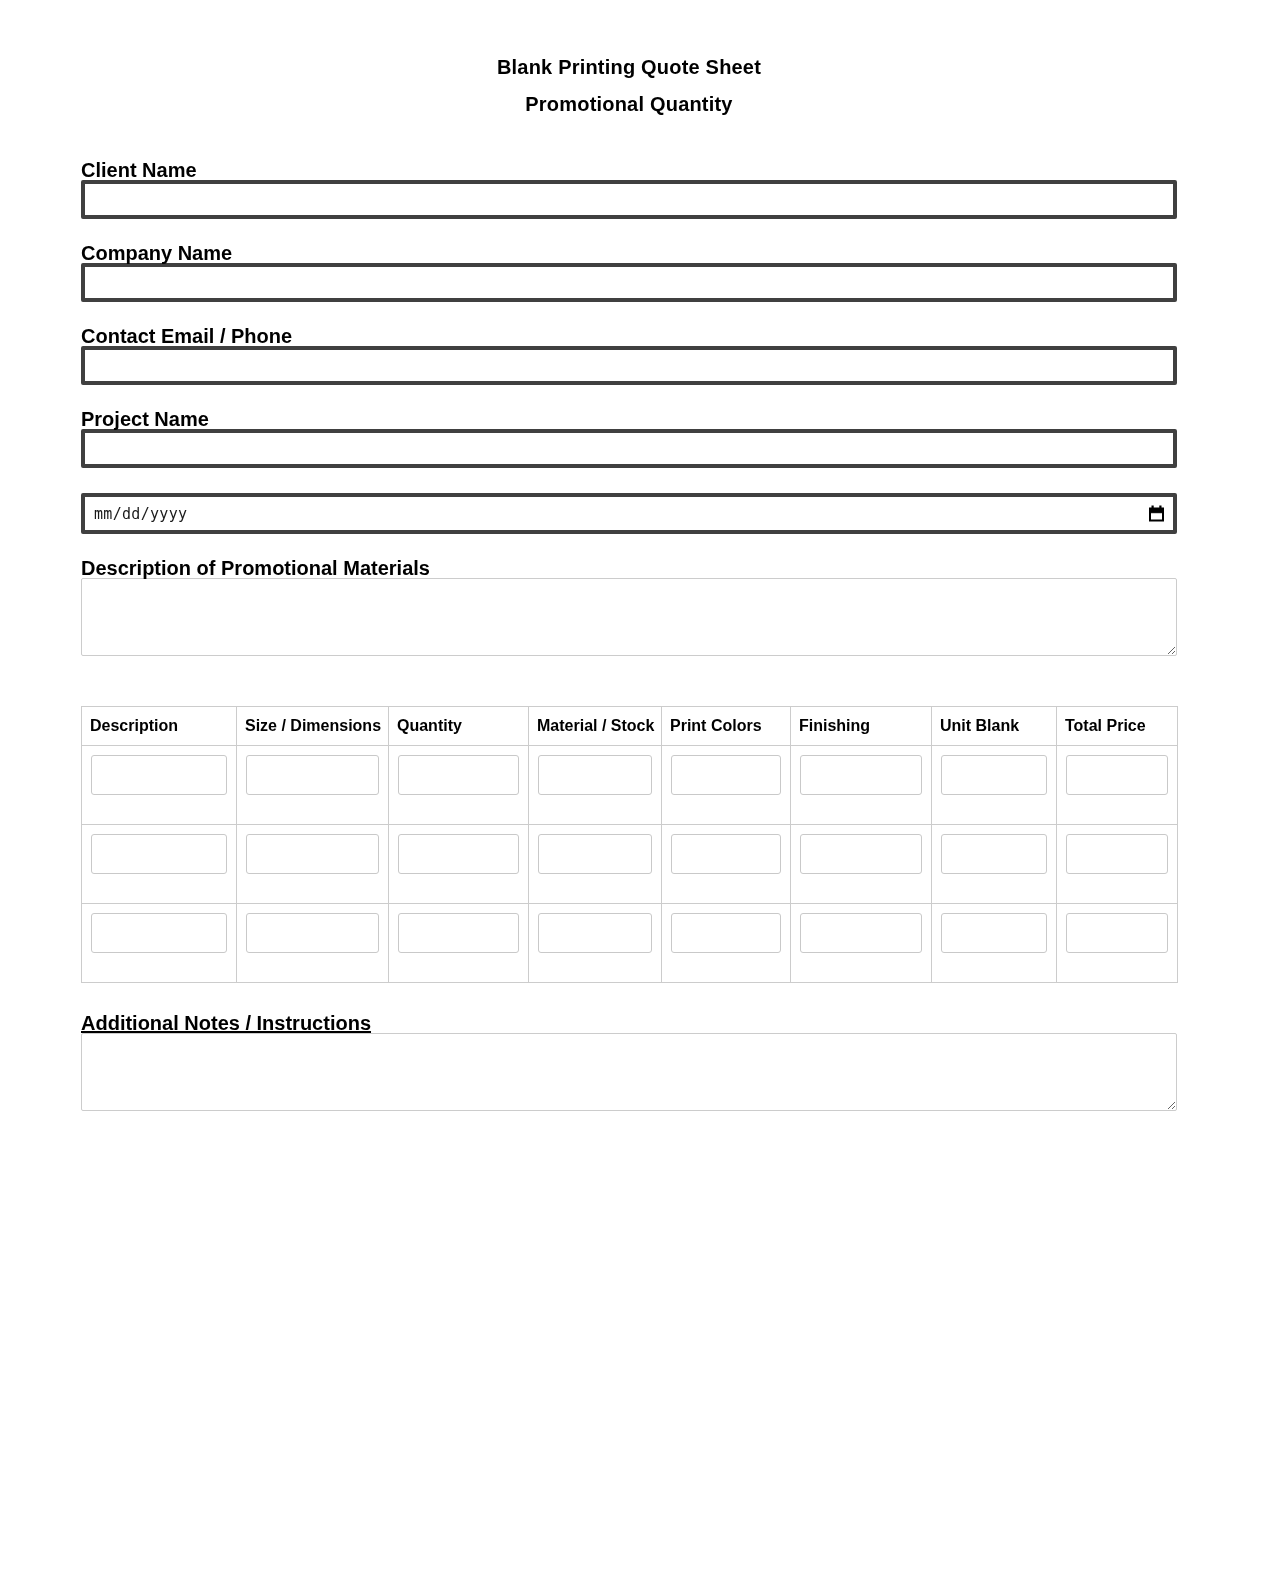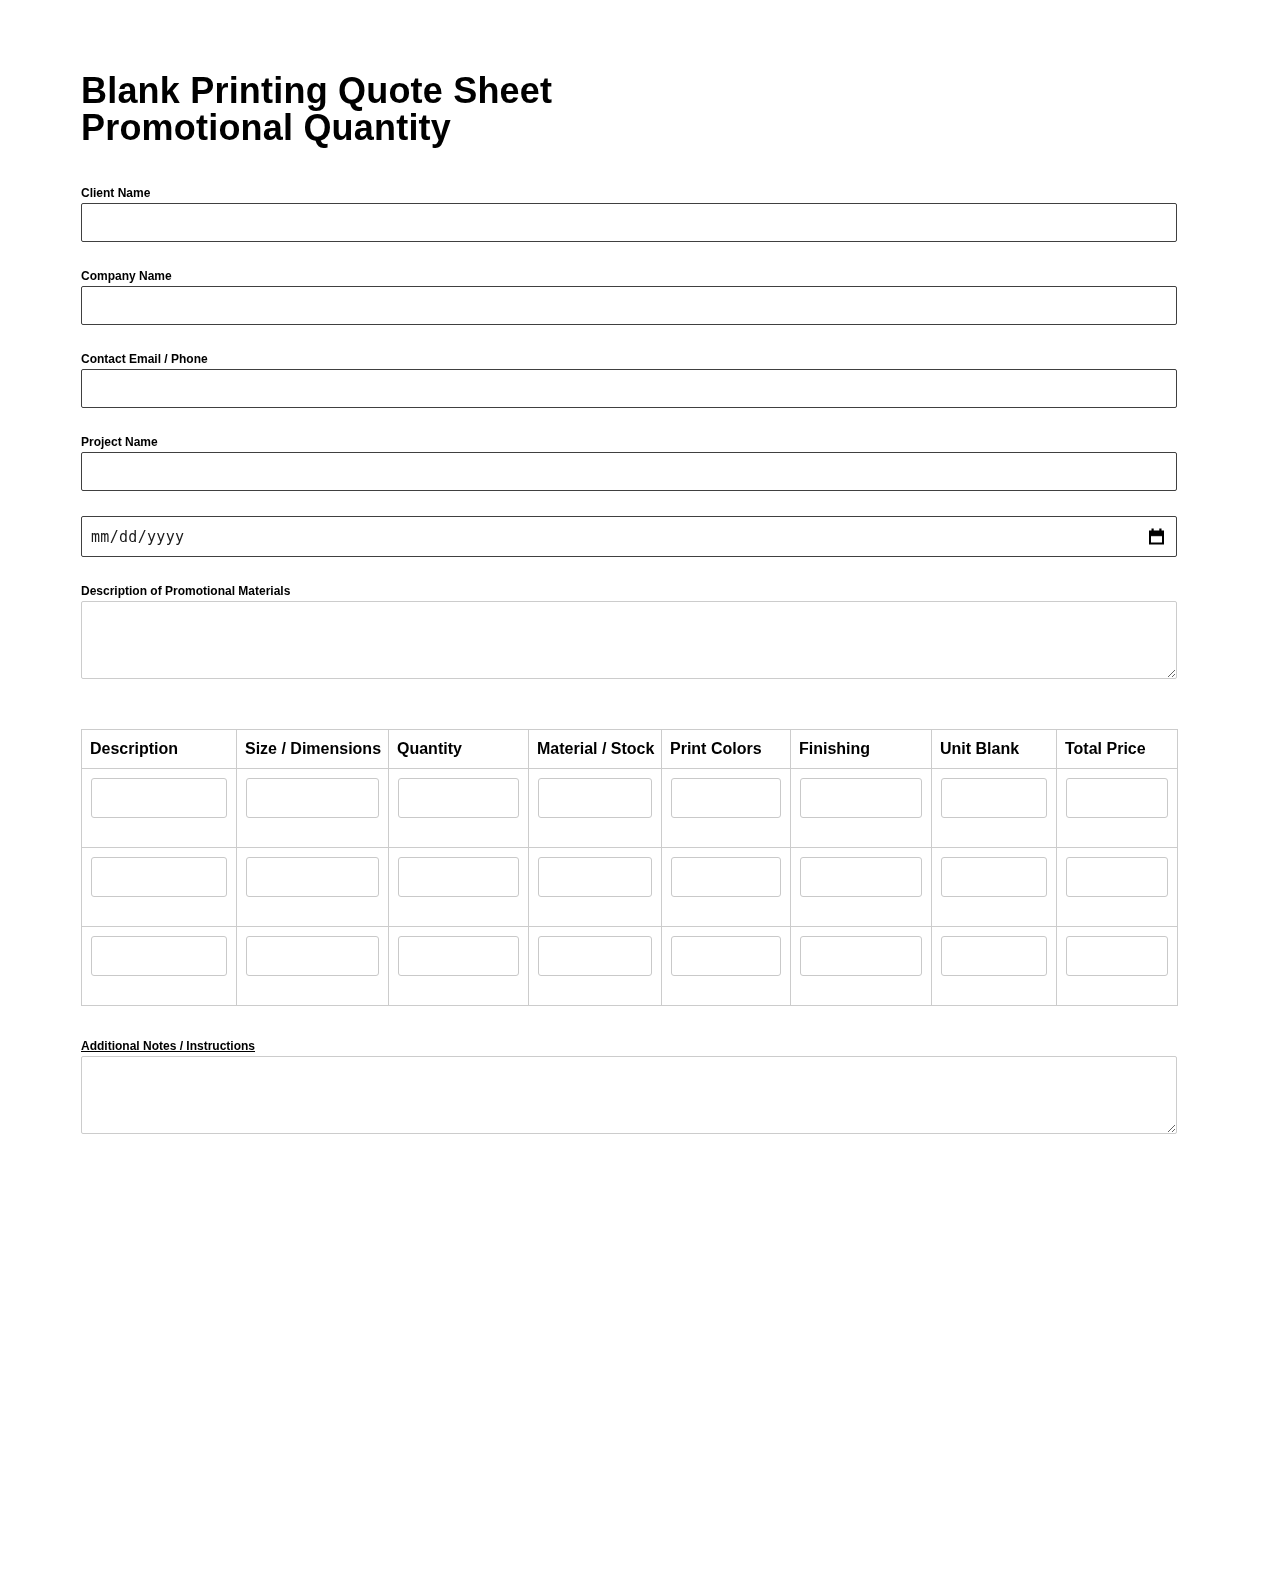--- a/index.html
+++ b/index.html
@@ -11,43 +11,44 @@
   }
   body { min-height: 1575px; width: 1263px; overflow-x: hidden; }
 
   .page {
     width: 1096px;
     margin-left: 81px;
     padding-bottom: 320px;
   }
 
   h1.title {
-    margin: 72px 0 38px 0;
-    font-size: 36px;
+    margin: 49px 0 38px 0;
+    font-size: 20px;
     line-height: 37px;
     font-weight: 700;
     letter-spacing: 0.2px;
+    text-align: center;
   }
 
   .field { margin-bottom: 25px; }
   .section-gap { }
 
   .label {
-    font-size: 12px;
+    font-size: 20px;
     font-weight: 700;
     line-height: 18px;
     margin-bottom: 1px;
   }
 
   .text-input {
     display: block;
     width: 100%;
     height: 39px;
     box-sizing: border-box;
-    border: 1px solid #404040;
+    border: 4px solid #404040;
     border-radius: 2px;
     background: #ffffff;
     padding: 0 9px;
     font-family: "Liberation Sans", sans-serif;
     font-size: 15px;
     color: #000000;
     outline: none;
   }
 
   .date-wrap { position: relative; }

